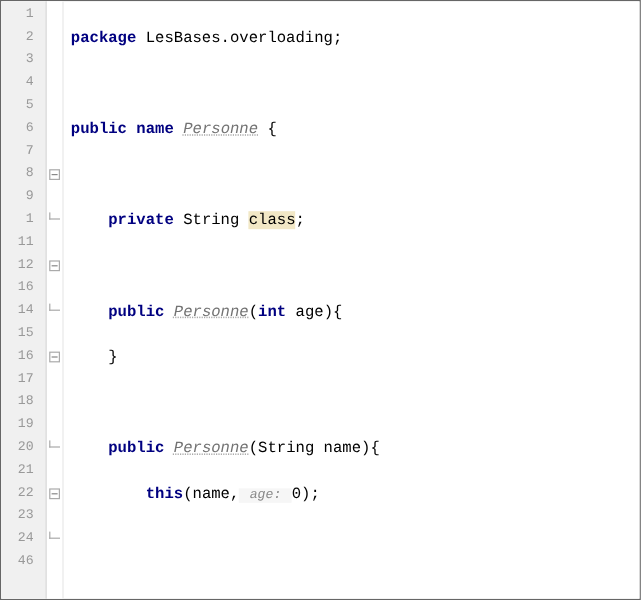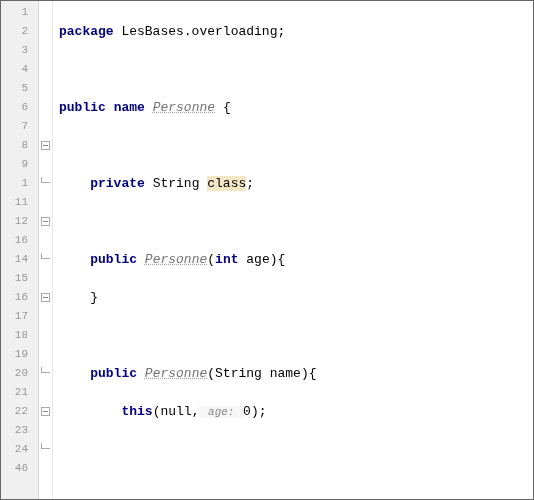--- a/index.html
+++ b/index.html
@@ -163,21 +163,21 @@
 <div class="line"><span class="kw">package</span><span class="txt"> LesBases.overloading;</span></div>
 <div class="line"></div>
 <div class="line"><span class="kw">public</span> <span class="kw">name</span> <span class="cls">Personne</span><span class="txt"> {</span></div>
 <div class="line"></div>
 <div class="line">    <span class="kw">private</span><span class="txt"> String </span><span class="hl-name">class</span><span class="txt">;</span></div>
 <div class="line"></div>
 <div class="line">    <span class="kw">public</span> <span class="cls">Personne</span><span>(</span><span class="kw">int</span><span> age)</span><span>{</span></div>
 <div class="line">    <span>}</span></div>
 <div class="line"></div>
 <div class="line">    <span class="kw">public</span> <span class="cls">Personne</span><span>(String name){</span></div>
-<div class="line">        <span class="kw">this</span><span>(null,</span><span class="param-hint"> age: </span><span>0</span><span>);</span></div>
+<div class="line">        <span class="kw">this</span><span>(name,</span><span class="param-hint"> age: </span><span>0</span><span>);</span></div>
 
 
 
 
 
 
 
 
 
 

